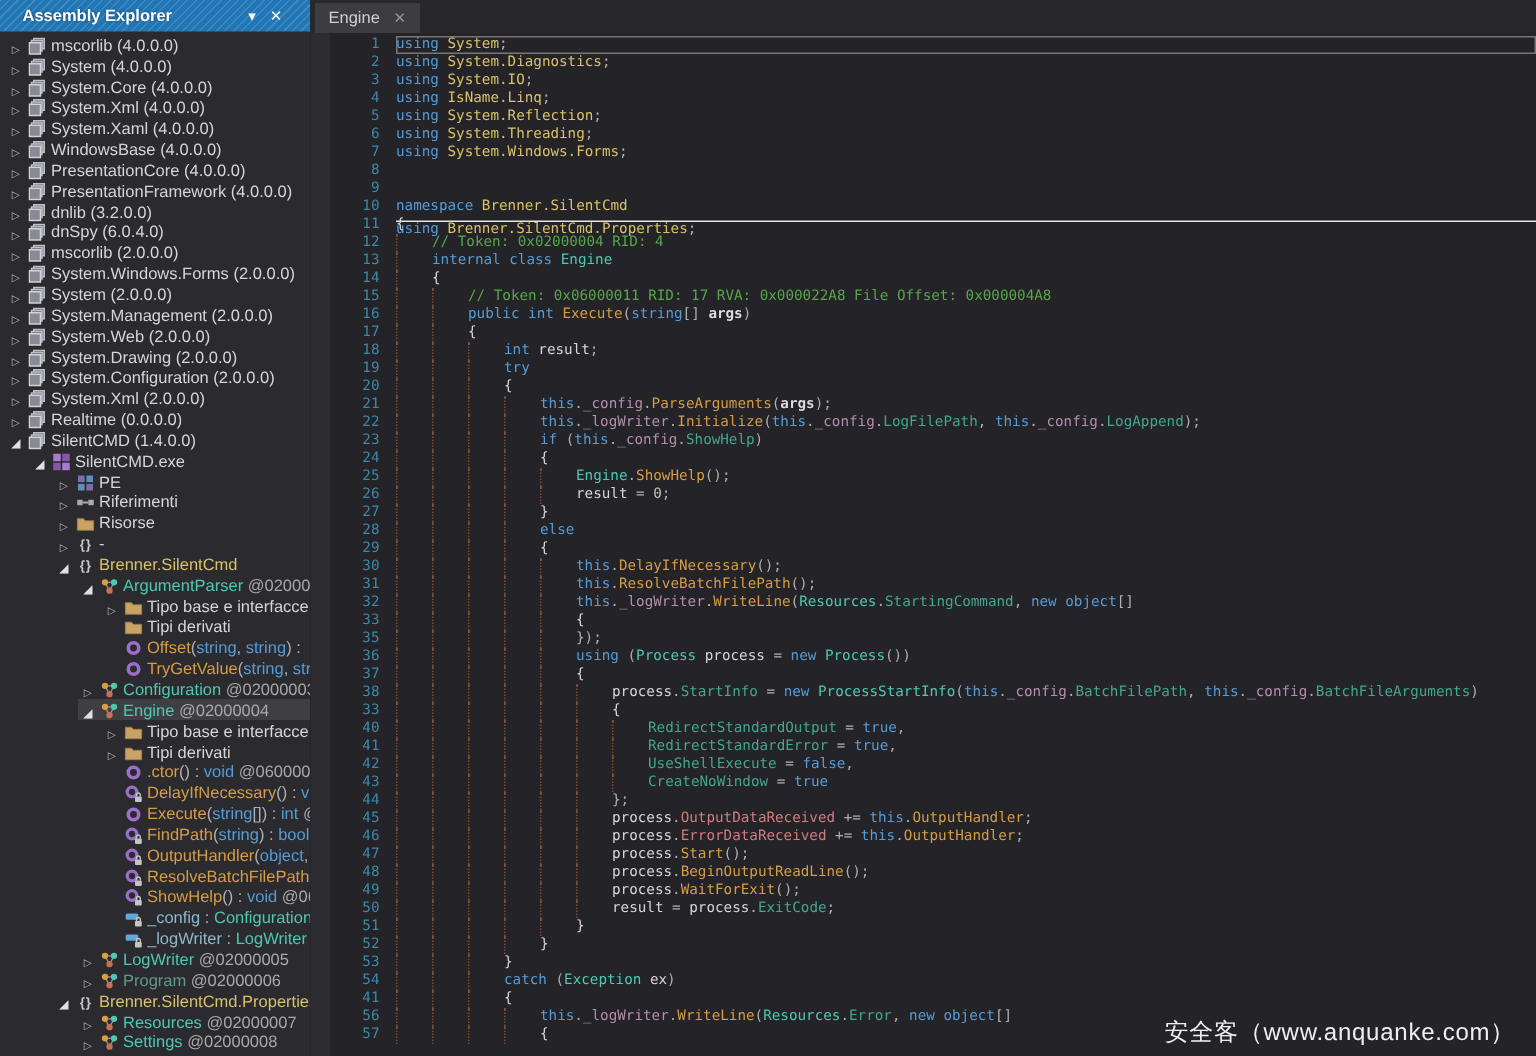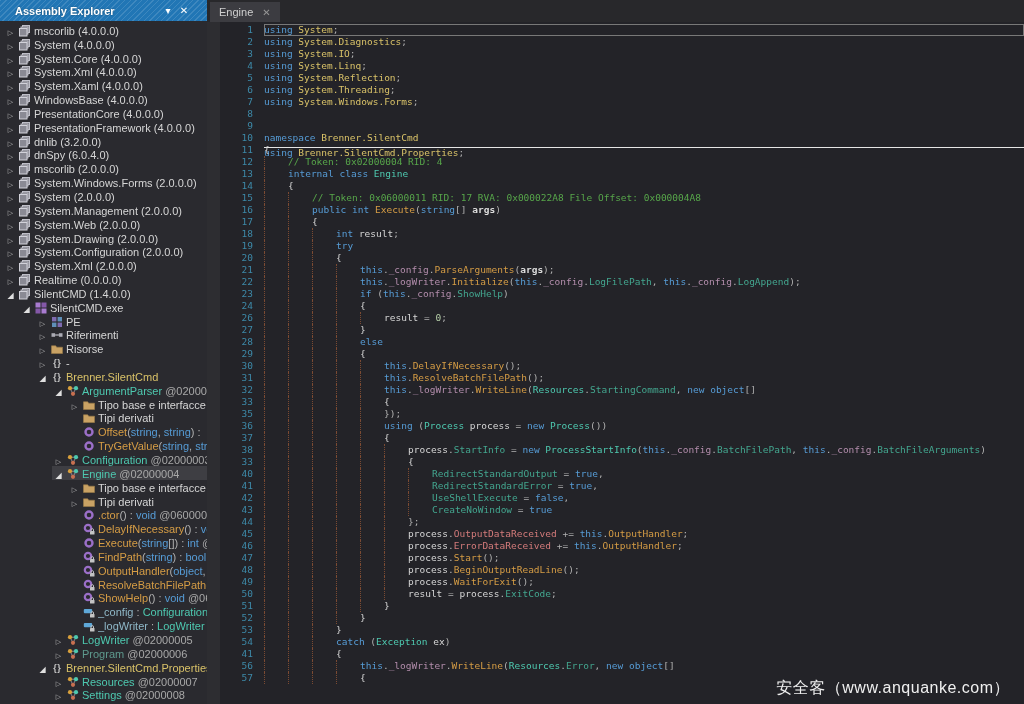--- a/index.html
+++ b/index.html
@@ -730,41 +730,42 @@
         <span>Engine</span>
         <span class="close">✕</span>
       </div>
     </div>
     <div class="editor" id="editor">
       <div class="glyph-margin"></div>
       <div id="code">
           <div class="cl box"><span class="ln">1</span><span class="lc"><span class="r-k">using</span><span class="r-pl"> </span><span class="r-ns">System</span><span class="r-pu">;</span></span></div>
           <div class="cl"><span class="ln">2</span><span class="lc"><span class="r-k">using</span><span class="r-pl"> </span><span class="r-ns">System.Diagnostics</span><span class="r-pu">;</span></span></div>
           <div class="cl"><span class="ln">3</span><span class="lc"><span class="r-k">using</span><span class="r-pl"> </span><span class="r-ns">System.IO</span><span class="r-pu">;</span></span></div>
-          <div class="cl"><span class="ln">4</span><span class="lc"><span class="r-k">using</span><span class="r-pl"> </span><span class="r-ns">System.Linq</span><span class="r-pu">;</span></span></div>
+          <div class="cl"><span class="ln">4</span><span class="lc"><span class="r-k">using</span><span class="r-pl"> </span><span class="r-ns">IsName.Linq</span><span class="r-pu">;</span></span></div>
           <div class="cl"><span class="ln">5</span><span class="lc"><span class="r-k">using</span><span class="r-pl"> </span><span class="r-ns">System.Reflection</span><span class="r-pu">;</span></span></div>
           <div class="cl"><span class="ln">6</span><span class="lc"><span class="r-k">using</span><span class="r-pl"> </span><span class="r-ns">System.Threading</span><span class="r-pu">;</span></span></div>
           <div class="cl"><span class="ln">7</span><span class="lc"><span class="r-k">using</span><span class="r-pl"> </span><span class="r-ns">System.Windows.Forms</span><span class="r-pu">;</span></span></div>
           <div class="cl ul"><span class="ln">8</span><span class="lc"><span class="r-k">using</span><span class="r-pl"> </span><span class="r-ns">Brenner.SilentCmd.Properties</span><span class="r-pu">;</span></span></div>
           <div class="cl"><span class="ln">9</span><span class="lc"></span></div>
           <div class="cl"><span class="ln">10</span><span class="lc"><span class="r-k">namespace</span><span class="r-pl"> </span><span class="r-ns">Brenner.SilentCmd</span></span></div>
           <div class="cl"><span class="ln">11</span><span class="lc"><span class="r-pl">{</span></span></div>
           <div class="cl"><span class="ln">12</span><span class="lc"><span class="guide"></span><span class="r-c">// Token: 0x02000004 RID: 4</span></span></div>
           <div class="cl"><span class="ln">13</span><span class="lc"><span class="guide"></span><span class="r-k">internal</span><span class="r-pl"> </span><span class="r-k">class</span><span class="r-pl"> </span><span class="r-ty">Engine</span></span></div>
           <div class="cl"><span class="ln">14</span><span class="lc"><span class="guide"></span><span class="r-pl">{</span></span></div>
           <div class="cl"><span class="ln">15</span><span class="lc"><span class="guide"></span><span class="guide"></span><span class="r-c">// Token: 0x06000011 RID: 17 RVA: 0x000022A8 File Offset: 0x000004A8</span></span></div>
           <div class="cl"><span class="ln">16</span><span class="lc"><span class="guide"></span><span class="guide"></span><span class="r-k">public</span><span class="r-pl"> </span><span class="r-k">int</span><span class="r-pl"> </span><span class="r-m">Execute</span><span class="r-pu">(</span><span class="r-k">string</span><span class="r-pu">[] </span><span class="r-pa">args</span><span class="r-pu">)</span></span></div>
           <div class="cl"><span class="ln">17</span><span class="lc"><span class="guide"></span><span class="guide"></span><span class="r-pl">{</span></span></div>
           <div class="cl"><span class="ln">18</span><span class="lc"><span class="guide"></span><span class="guide"></span><span class="guide"></span><span class="r-k">int</span><span class="r-pl"> result</span><span class="r-pu">;</span></span></div>
           <div class="cl"><span class="ln">19</span><span class="lc"><span class="guide"></span><span class="guide"></span><span class="guide"></span><span class="r-k">try</span></span></div>
           <div class="cl"><span class="ln">20</span><span class="lc"><span class="guide"></span><span class="guide"></span><span class="guide"></span><span class="r-pl">{</span></span></div>
           <div class="cl"><span class="ln">21</span><span class="lc"><span class="guide"></span><span class="guide"></span><span class="guide"></span><span class="guide"></span><span class="r-k">this</span><span class="r-pu">.</span><span class="r-f">_config</span><span class="r-pu">.</span><span class="r-m">ParseArguments</span><span class="r-pu">(</span><span class="r-pa">args</span><span class="r-pu">);</span></span></div>
           <div class="cl"><span class="ln">22</span><span class="lc"><span class="guide"></span><span class="guide"></span><span class="guide"></span><span class="guide"></span><span class="r-k">this</span><span class="r-pu">.</span><span class="r-f">_logWriter</span><span class="r-pu">.</span><span class="r-m">Initialize</span><span class="r-pu">(</span><span class="r-k">this</span><span class="r-pu">.</span><span class="r-f">_config</span><span class="r-pu">.</span><span class="r-p">LogFilePath</span><span class="r-pu">, </span><span class="r-k">this</span><span class="r-pu">.</span><span class="r-f">_config</span><span class="r-pu">.</span><span class="r-p">LogAppend</span><span class="r-pu">);</span></span></div>
           <div class="cl"><span class="ln">23</span><span class="lc"><span class="guide"></span><span class="guide"></span><span class="guide"></span><span class="guide"></span><span class="r-k">if</span><span class="r-pu"> (</span><span class="r-k">this</span><span class="r-pu">.</span><span class="r-f">_config</span><span class="r-pu">.</span><span class="r-p">ShowHelp</span><span class="r-pu">)</span></span></div>
           <div class="cl"><span class="ln">24</span><span class="lc"><span class="guide"></span><span class="guide"></span><span class="guide"></span><span class="guide"></span><span class="r-pl">{</span></span></div>
+          <div class="cl"><span class="ln">25</span><span class="lc"><span class="guide"></span><span class="guide"></span><span class="guide"></span><span class="guide"></span><span class="guide"></span><span class="r-ty">Engine</span><span class="r-pu">.</span><span class="r-m">ShowHelp</span><span class="r-pu">();</span></span></div>
           <div class="cl"><span class="ln">26</span><span class="lc"><span class="guide"></span><span class="guide"></span><span class="guide"></span><span class="guide"></span><span class="guide"></span><span class="r-pl">result</span><span class="r-pu"> = </span><span class="r-n">0</span><span class="r-pu">;</span></span></div>
           <div class="cl"><span class="ln">27</span><span class="lc"><span class="guide"></span><span class="guide"></span><span class="guide"></span><span class="guide"></span><span class="r-pl">}</span></span></div>
           <div class="cl"><span class="ln">28</span><span class="lc"><span class="guide"></span><span class="guide"></span><span class="guide"></span><span class="guide"></span><span class="r-k">else</span></span></div>
           <div class="cl"><span class="ln">29</span><span class="lc"><span class="guide"></span><span class="guide"></span><span class="guide"></span><span class="guide"></span><span class="r-pl">{</span></span></div>
           <div class="cl"><span class="ln">30</span><span class="lc"><span class="guide"></span><span class="guide"></span><span class="guide"></span><span class="guide"></span><span class="guide"></span><span class="r-k">this</span><span class="r-pu">.</span><span class="r-m">DelayIfNecessary</span><span class="r-pu">();</span></span></div>
           <div class="cl"><span class="ln">31</span><span class="lc"><span class="guide"></span><span class="guide"></span><span class="guide"></span><span class="guide"></span><span class="guide"></span><span class="r-k">this</span><span class="r-pu">.</span><span class="r-m">ResolveBatchFilePath</span><span class="r-pu">();</span></span></div>
           <div class="cl"><span class="ln">32</span><span class="lc"><span class="guide"></span><span class="guide"></span><span class="guide"></span><span class="guide"></span><span class="guide"></span><span class="r-k">this</span><span class="r-pu">.</span><span class="r-f">_logWriter</span><span class="r-pu">.</span><span class="r-m">WriteLine</span><span class="r-pu">(</span><span class="r-ty">Resources</span><span class="r-pu">.</span><span class="r-p">StartingCommand</span><span class="r-pu">, </span><span class="r-k">new</span><span class="r-pl"> </span><span class="r-k">object</span><span class="r-pu">[]</span></span></div>
           <div class="cl"><span class="ln">33</span><span class="lc"><span class="guide"></span><span class="guide"></span><span class="guide"></span><span class="guide"></span><span class="guide"></span><span class="r-pl">{</span></span></div>
           <div class="cl"><span class="ln">35</span><span class="lc"><span class="guide"></span><span class="guide"></span><span class="guide"></span><span class="guide"></span><span class="guide"></span><span class="r-pu">});</span></span></div>
           <div class="cl"><span class="ln">36</span><span class="lc"><span class="guide"></span><span class="guide"></span><span class="guide"></span><span class="guide"></span><span class="guide"></span><span class="r-k">using</span><span class="r-pu"> (</span><span class="r-ty">Process</span><span class="r-pl"> process</span><span class="r-pu"> = </span><span class="r-k">new</span><span class="r-pl"> </span><span class="r-ty">Process</span><span class="r-pu">())</span></span></div>

